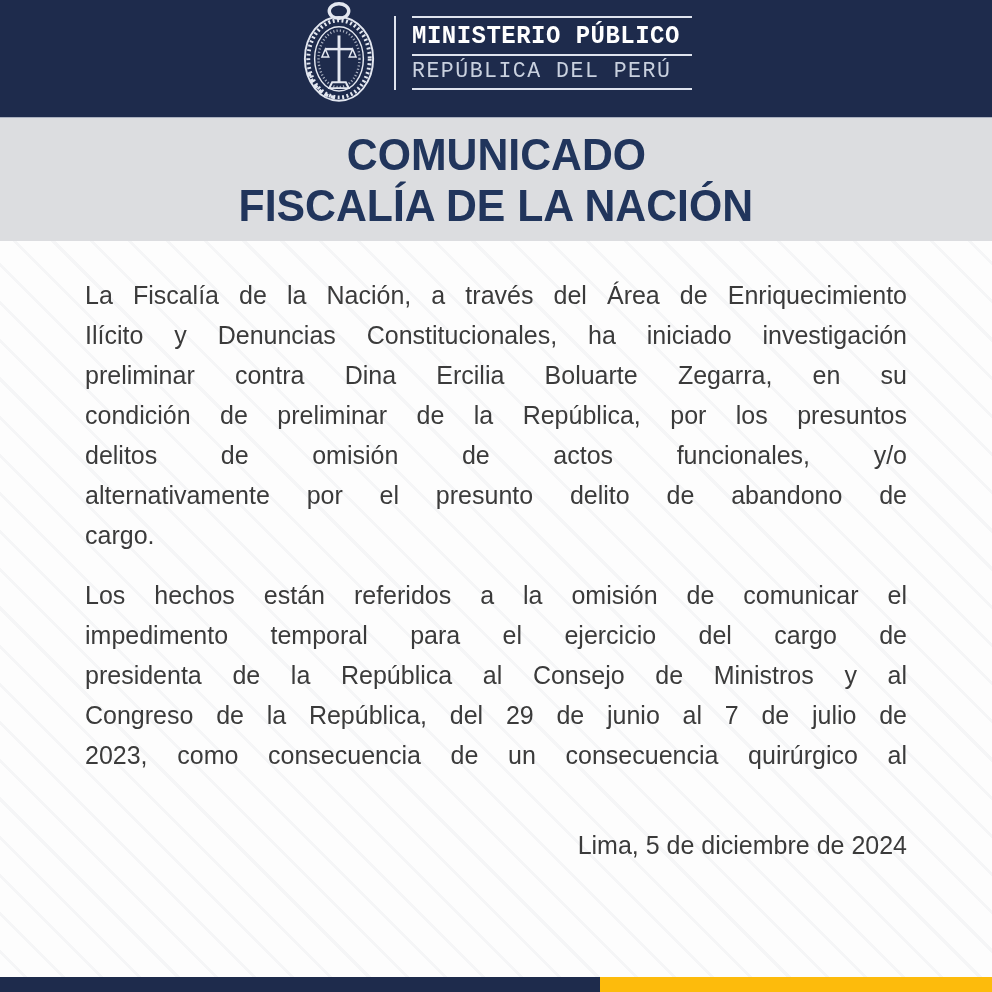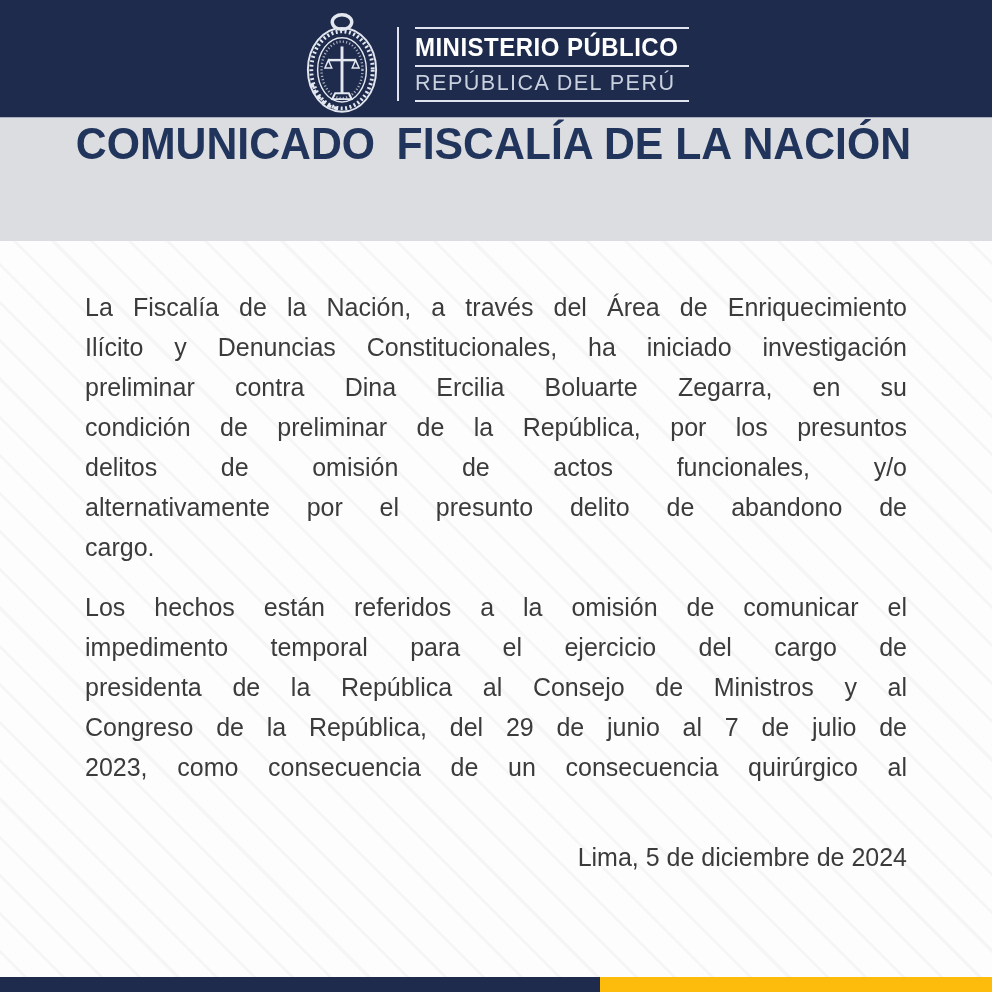--- a/index.html
+++ b/index.html
@@ -14,23 +14,24 @@
     background-image: repeating-linear-gradient(45deg,
       rgba(175,180,192,0.10) 0 3px,
       rgba(255,255,255,0) 3px 27px);
   }
 
   
   .header {
     height: 117px;
     background: #1e2b4c;
     display: flex;
-    align-items: flex-end;
+    align-items: flex-start;
     justify-content: center;
     border-bottom: 1px solid #aab0bf;
+    font-family: Liberation Mono, monospace;
   }
   .brand { display: flex; align-items: center; gap: 16px; }
   .seal { display: block; }
   .vrule { width: 2px; height: 74px; background: #dfe4ee; }
   .brand-text { display: inline-block; }
   .rule { height: 2px; background: #dfe4ee; }
   .rule.top { margin-bottom: 4px; }
   .rule.mid { margin: 3px 0 3px 0; }
   .rule.bot { margin-top: 4px; }
   .org {
@@ -53,36 +54,37 @@
   }
 
   
   .title-band {
     height: 123px;
     background: #dcdde0;
     text-align: center;
     padding-top: 0;
     box-sizing: border-box;
     display: flex;
+    flex-direction: column;
     justify-content: center;
   }
   .title-line {
     display: block;
     color: #21355c;
     font-weight: bold;
     font-size: 45px;
     line-height: 51px;
     letter-spacing: 0px;
     white-space: nowrap;
   }
   .title-line > span { display: inline-block; transform: scaleX(0.95); }
 
   
   .bodytext {
-    padding: 46px 85px 0 85px;
+    padding: 34px 85px 0 85px;
   }
   .pline {
     font-size: 25px;
     line-height: 40px;
     color: #3b3b3b;
     text-align: justify;
     text-align-last: justify;
   }
   .pline.last { text-align-last: left; }
   .para + .para { margin-top: 20px; }

